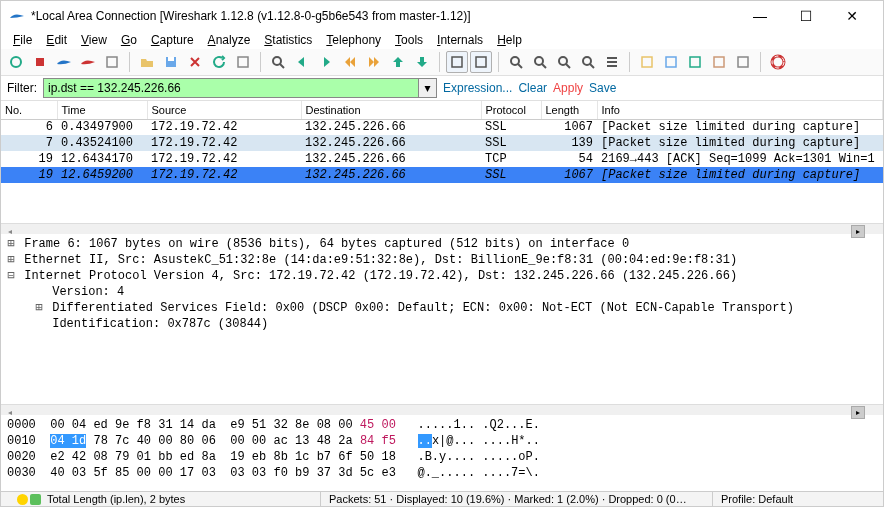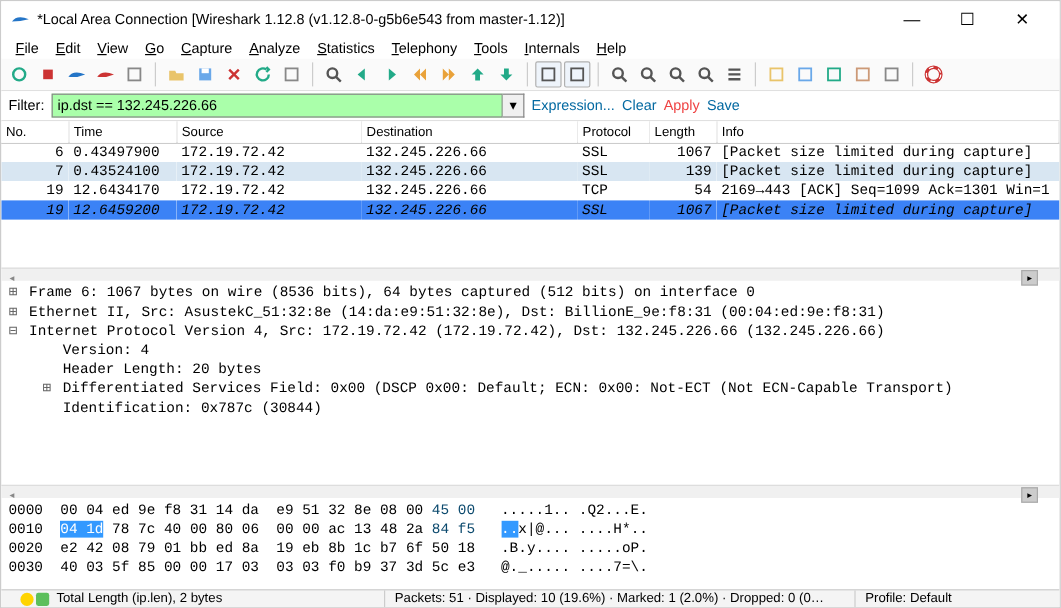--- a/index.html
+++ b/index.html
@@ -38,21 +38,21 @@
 .c-len { width: 56px; text-align: right; }
 .c-info { }
 
 .details { flex: 0 0 170px; overflow: auto; font-family: "Courier New", monospace; font-size: 12px; padding: 2px 4px; line-height: 16px; }
 .details .row { white-space: nowrap; }
 .details .exp { display:inline-block; width:12px; text-align:center; color:#666; cursor:pointer; }
 .details .ind1 { padding-left: 28px; }
 
 .hexpane { flex: 0 0 76px; overflow: auto; font-family: "Courier New", monospace; font-size: 12px; padding: 2px 6px; line-height: 16px; white-space: pre; }
 .hexpane .hl { background: #3399ff; color: #fff; }
-.hexpane .gray { color: #0c4a6e; }
+.hexpane .gray { color: #be185d; }
 
 .statusbar { height: 22px; display: flex; align-items: center; border-top: 1px solid #ccc; font-size: 11px; background: #f4f4f4; }
 .statusbar .cell { padding: 0 8px; border-right: 1px solid #ccc; height: 100%; display: flex; align-items: center; white-space: nowrap; overflow: hidden; }
 .statusbar .cell:first-child { flex: 0 0 320px; padding-left: 16px; }
 .statusbar .cell:nth-child(2) { flex: 1; }
 .statusbar .cell:last-child { flex: 0 0 170px; border-right:none; }
 .statusbar .sicon { display:inline-flex; gap:2px; margin-right:6px; }
 .statusbar .dot { width:11px; height:11px; border-radius:50%; }
 
 .scrollx { height: 16px; background: #f0f0f0; border-top: 1px solid #ddd; position: relative; }
@@ -327,21 +327,20 @@
 <div class="scrollx">
     <div class="thumbL">◂</div>
     <div class="thumb">▸</div>
   </div>
 
 <div class="details" id="details">
     <div class="row"><span class="exp">⊞</span><span> Frame 6: 1067 bytes on wire (8536 bits), 64 bytes captured (512 bits) on interface 0</span></div>
     <div class="row"><span class="exp">⊞</span><span> Ethernet II, Src: AsustekC_51:32:8e (14:da:e9:51:32:8e), Dst: BillionE_9e:f8:31 (00:04:ed:9e:f8:31)</span></div>
     <div class="row"><span class="exp">⊟</span><span> Internet Protocol Version 4, Src: 172.19.72.42 (172.19.72.42), Dst: 132.245.226.66 (132.245.226.66)</span></div>
     <div class="row ind1"><span class="exp"></span><span> Version: 4</span></div>
-    <div class="row ind1"><span class="exp"></span><span> Header Length: 20 bytes</span></div>
     <div class="row ind1"><span class="exp">⊞</span><span> Differentiated Services Field: 0x00 (DSCP 0x00: Default; ECN: 0x00: Not-ECT (Not ECN-Capable Transport)</span></div>
     <div class="row ind1"><span class="exp"></span><span> Identification: 0x787c (30844)</span></div>
   </div>
 <div class="scrollx">
     <div class="thumbL">◂</div>
     <div class="thumb">▸</div>
   </div>
 
 <div class="hexpane" id="hexpane"><div>0000  00 04 ed 9e f8 31 14 da  e9 51 32 8e 08 00 <span class="gray">45 00</span>   .....1.. .Q2...E.</div><div>0010  <span class="hl">04 1d</span> 78 7c 40 00 80 06  00 00 ac 13 48 2a <span class="gray">84 f5</span>   <span class="hl">..</span>x|@... ....H*..</div><div>0020  e2 42 08 79 01 bb ed 8a  19 eb 8b 1c b7 6f 50 18   .B.y.... .....oP.</div><div>0030  40 03 5f 85 00 00 17 03  03 03 f0 b9 37 3d 5c e3   @._..... ....7=\.</div></div>
 

